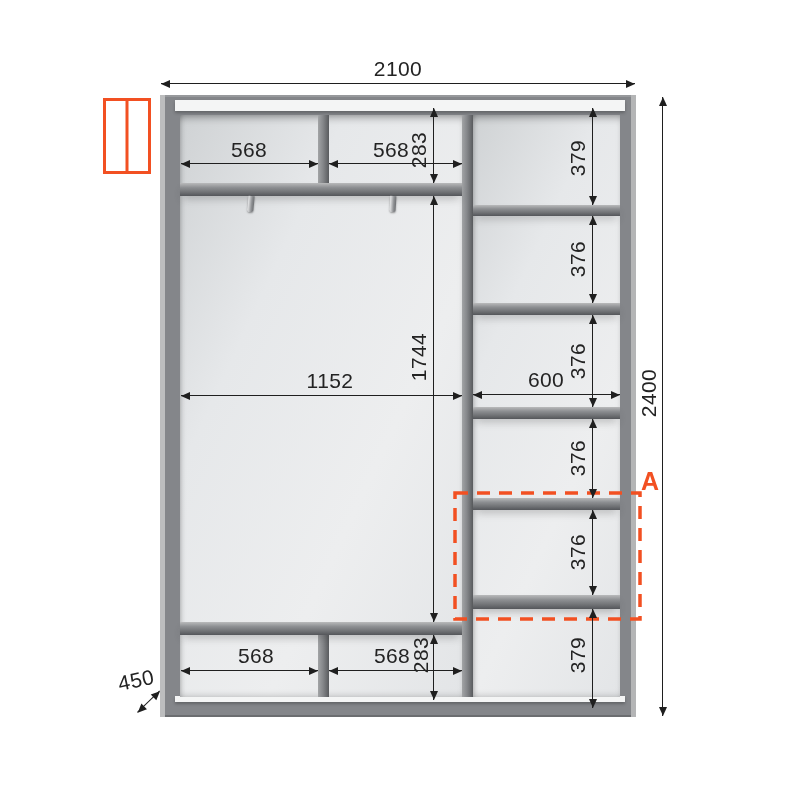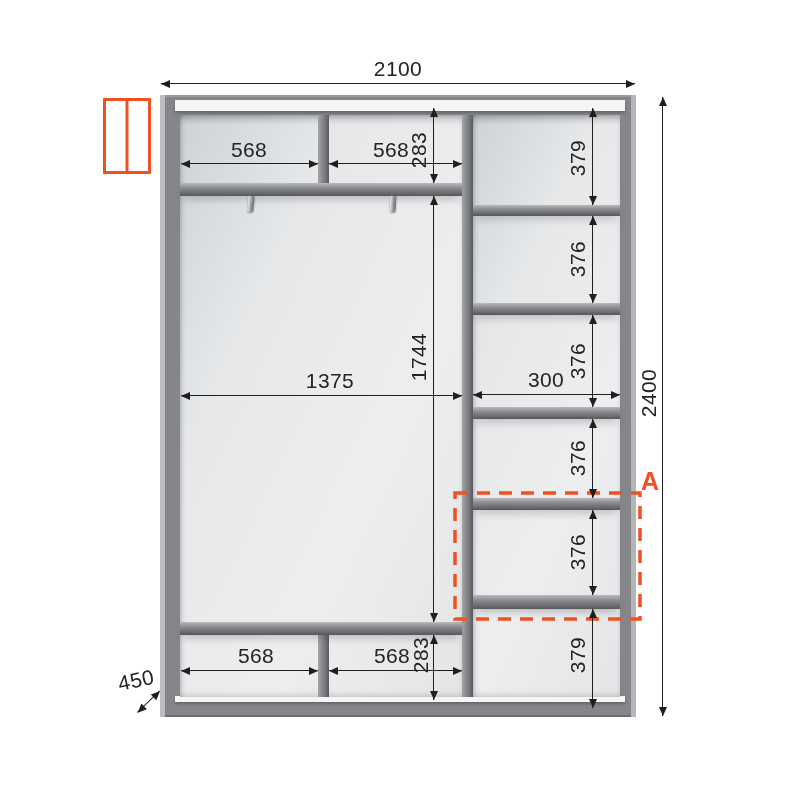--- a/index.html
+++ b/index.html
@@ -91,26 +91,26 @@
   <div class="dim-label tilt" style="left:136px;top:680px;">450</div>
 
   <div class="dim-h" style="left:181px;top:163px;width:137px;"></div>
   <div class="dim-label" style="left:249px;top:149px;">568</div>
   <div class="dim-h" style="left:329px;top:163px;width:133px;"></div>
   <div class="dim-label" style="left:391px;top:149px;">568</div>
   <div class="dim-v" style="left:433px;top:108px;height:75px;"></div>
   <div class="dim-label vert" style="left:418px;top:150px;">283</div>
 
   <div class="dim-h" style="left:181px;top:395px;width:281px;"></div>
-  <div class="dim-label" style="left:330px;top:380px;">1375</div>
+  <div class="dim-label" style="left:330px;top:380px;">1152</div>
   <div class="dim-v" style="left:433px;top:196px;height:426px;"></div>
   <div class="dim-label vert" style="left:418px;top:357px;">1744</div>
 
   <div class="dim-h" style="left:473px;top:394px;width:147px;"></div>
-  <div class="dim-label" style="left:546px;top:379px;">300</div>
+  <div class="dim-label" style="left:546px;top:379px;">600</div>
 
   <div class="dim-v" style="left:592px;top:108px;height:97px;"></div>
   <div class="dim-label vert" style="left:577px;top:158px;">379</div>
   <div class="dim-v" style="left:592px;top:216px;height:87px;"></div>
   <div class="dim-label vert" style="left:577px;top:259px;">376</div>
   <div class="dim-v" style="left:592px;top:315px;height:92px;"></div>
   <div class="dim-label vert" style="left:577px;top:361px;">376</div>
   <div class="dim-v" style="left:592px;top:419px;height:79px;"></div>
   <div class="dim-label vert" style="left:577px;top:458px;">376</div>
   <div class="dim-v" style="left:592px;top:510px;height:85px;"></div>

